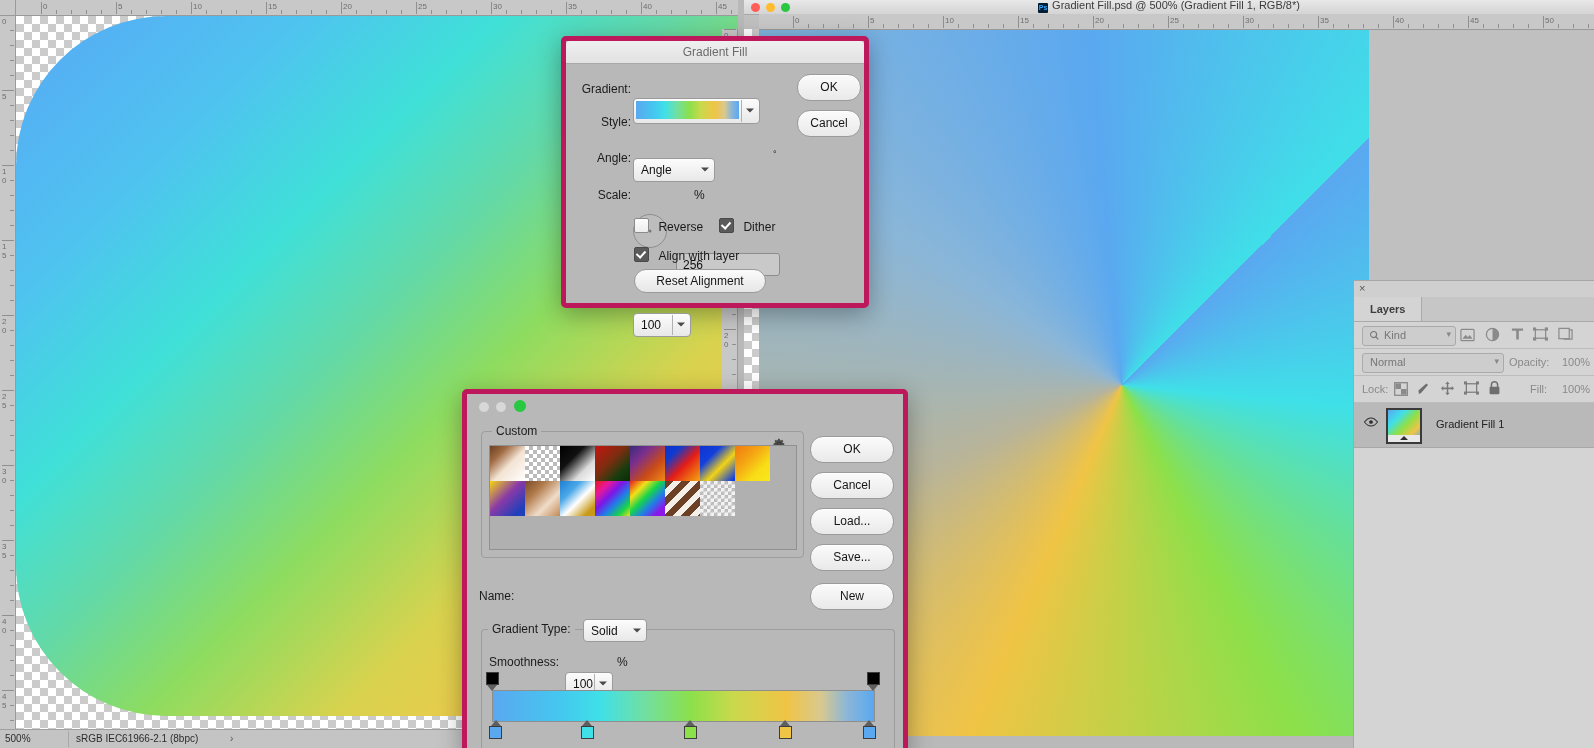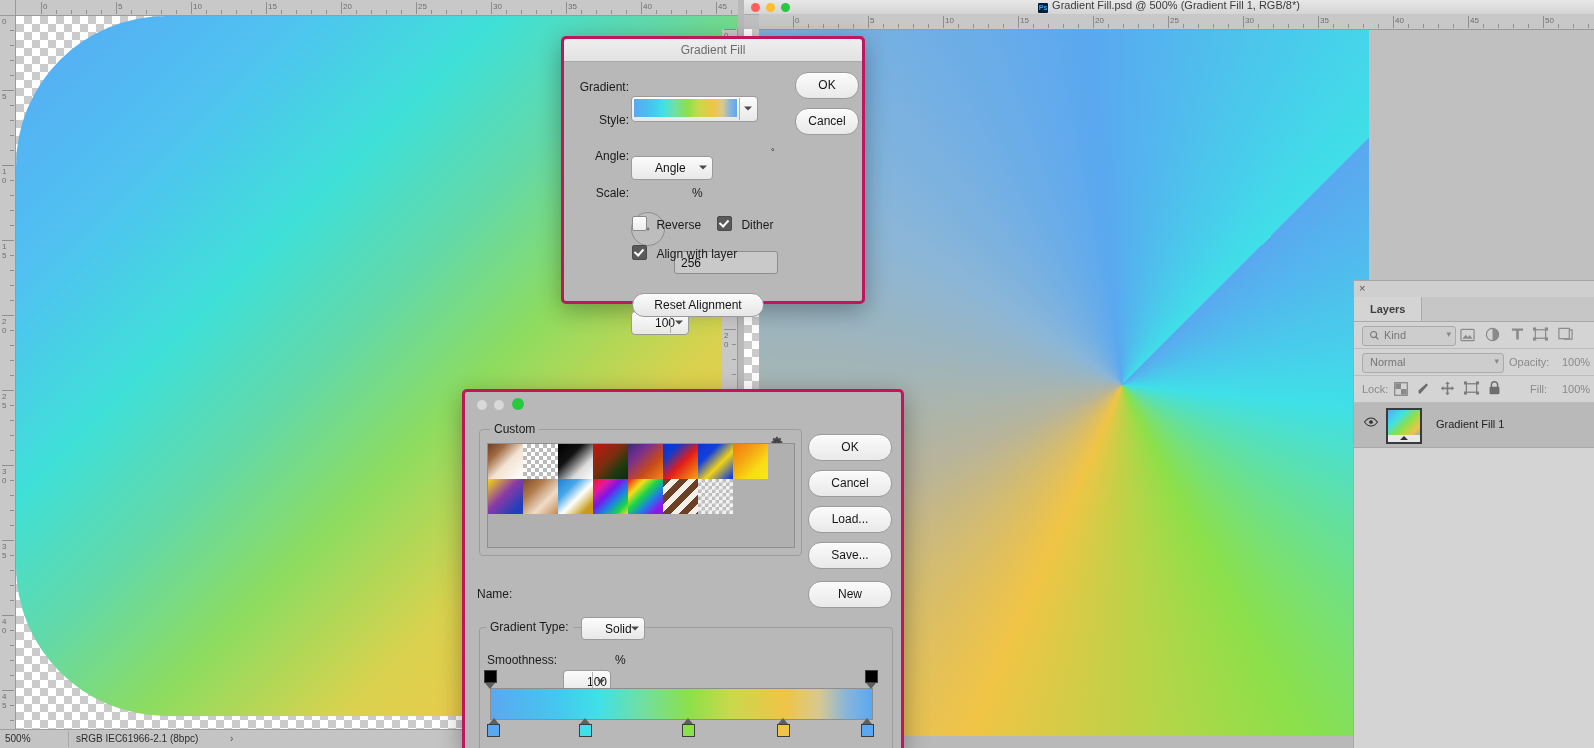--- a/index.html
+++ b/index.html
@@ -61,21 +61,21 @@
     background:#c4c4c4;border-top:1px solid #a0a0a0;
     font-size:10px;color:#2c2c2c;
   }
   .statusbar .zoomv{position:absolute;left:5px;top:3px;}
   .statusbar .sep{position:absolute;left:68px;top:1px;width:1px;height:16px;background:#a8a8a8;}
   .statusbar .docinfo{position:absolute;left:76px;top:3px;}
   .statusbar .arrow{position:absolute;left:230px;top:3px;color:#555;}
 
   
   .dialog{
-    background:#b8b8b8;border:3px solid #be185d;border-radius:5px;
+    background:#b8b8b8;border:5px solid #be185d;border-radius:5px;
     box-shadow:0 6px 24px rgba(0,0,0,.32);
   }
   .dlg-title{
     height:22px;line-height:22px;text-align:center;
     font-size:12px;color:#6b6b6b;font-weight:normal;
     background:linear-gradient(#efefef,#e2e2e2);
     border-top-left-radius:4px;border-top-right-radius:4px;
     border-bottom:1px solid #a9a9a9;position:relative;
   }
   .dlg-title.strong{color:#3a3a3a;}
@@ -87,30 +87,30 @@
   .pill{
     background:linear-gradient(#fbfbfb,#e9e9e9);
     border:1px solid #9b9b9b;border-radius:13px;
     font-size:12px;color:#161616;text-align:center;
     box-shadow:0 1px 0 rgba(255,255,255,.7) inset;
     cursor:default;
   }
   .rectbtn{
     background:linear-gradient(#fbfbfb,#e6e6e6);
     border:1px solid #9b9b9b;border-radius:12px;
-    font-size:12px;color:#161616;text-align:center;cursor:default;margin-top:26px;
+    font-size:12px;color:#161616;text-align:center;cursor:default;
   }
 
   
   .combo{
     background:linear-gradient(#fcfcfc,#e8e8e8);
     border:1px solid #9b9b9b;border-radius:4px;
     font-size:12px;color:#111;position:relative;cursor:default;
   }
-  .combo .cv{position:absolute;left:23px;top:50%;transform:translateY(-50%);}
+  .combo .cv{position:absolute;left:7px;top:50%;transform:translateY(-50%);}
   .combo .chev{
     position:absolute;right:5px;top:50%;transform:translateY(-50%);
     width:9px;height:9px;
   }
   .combo .chev:after{
     content:"";position:absolute;left:1px;top:2px;
     border-left:4px solid transparent;border-right:4px solid transparent;
     border-top:4px solid #4a4a4a;
   }
   .combo.split .divline{position:absolute;right:17px;top:1px;bottom:1px;width:1px;background:#b0b0b0;}

